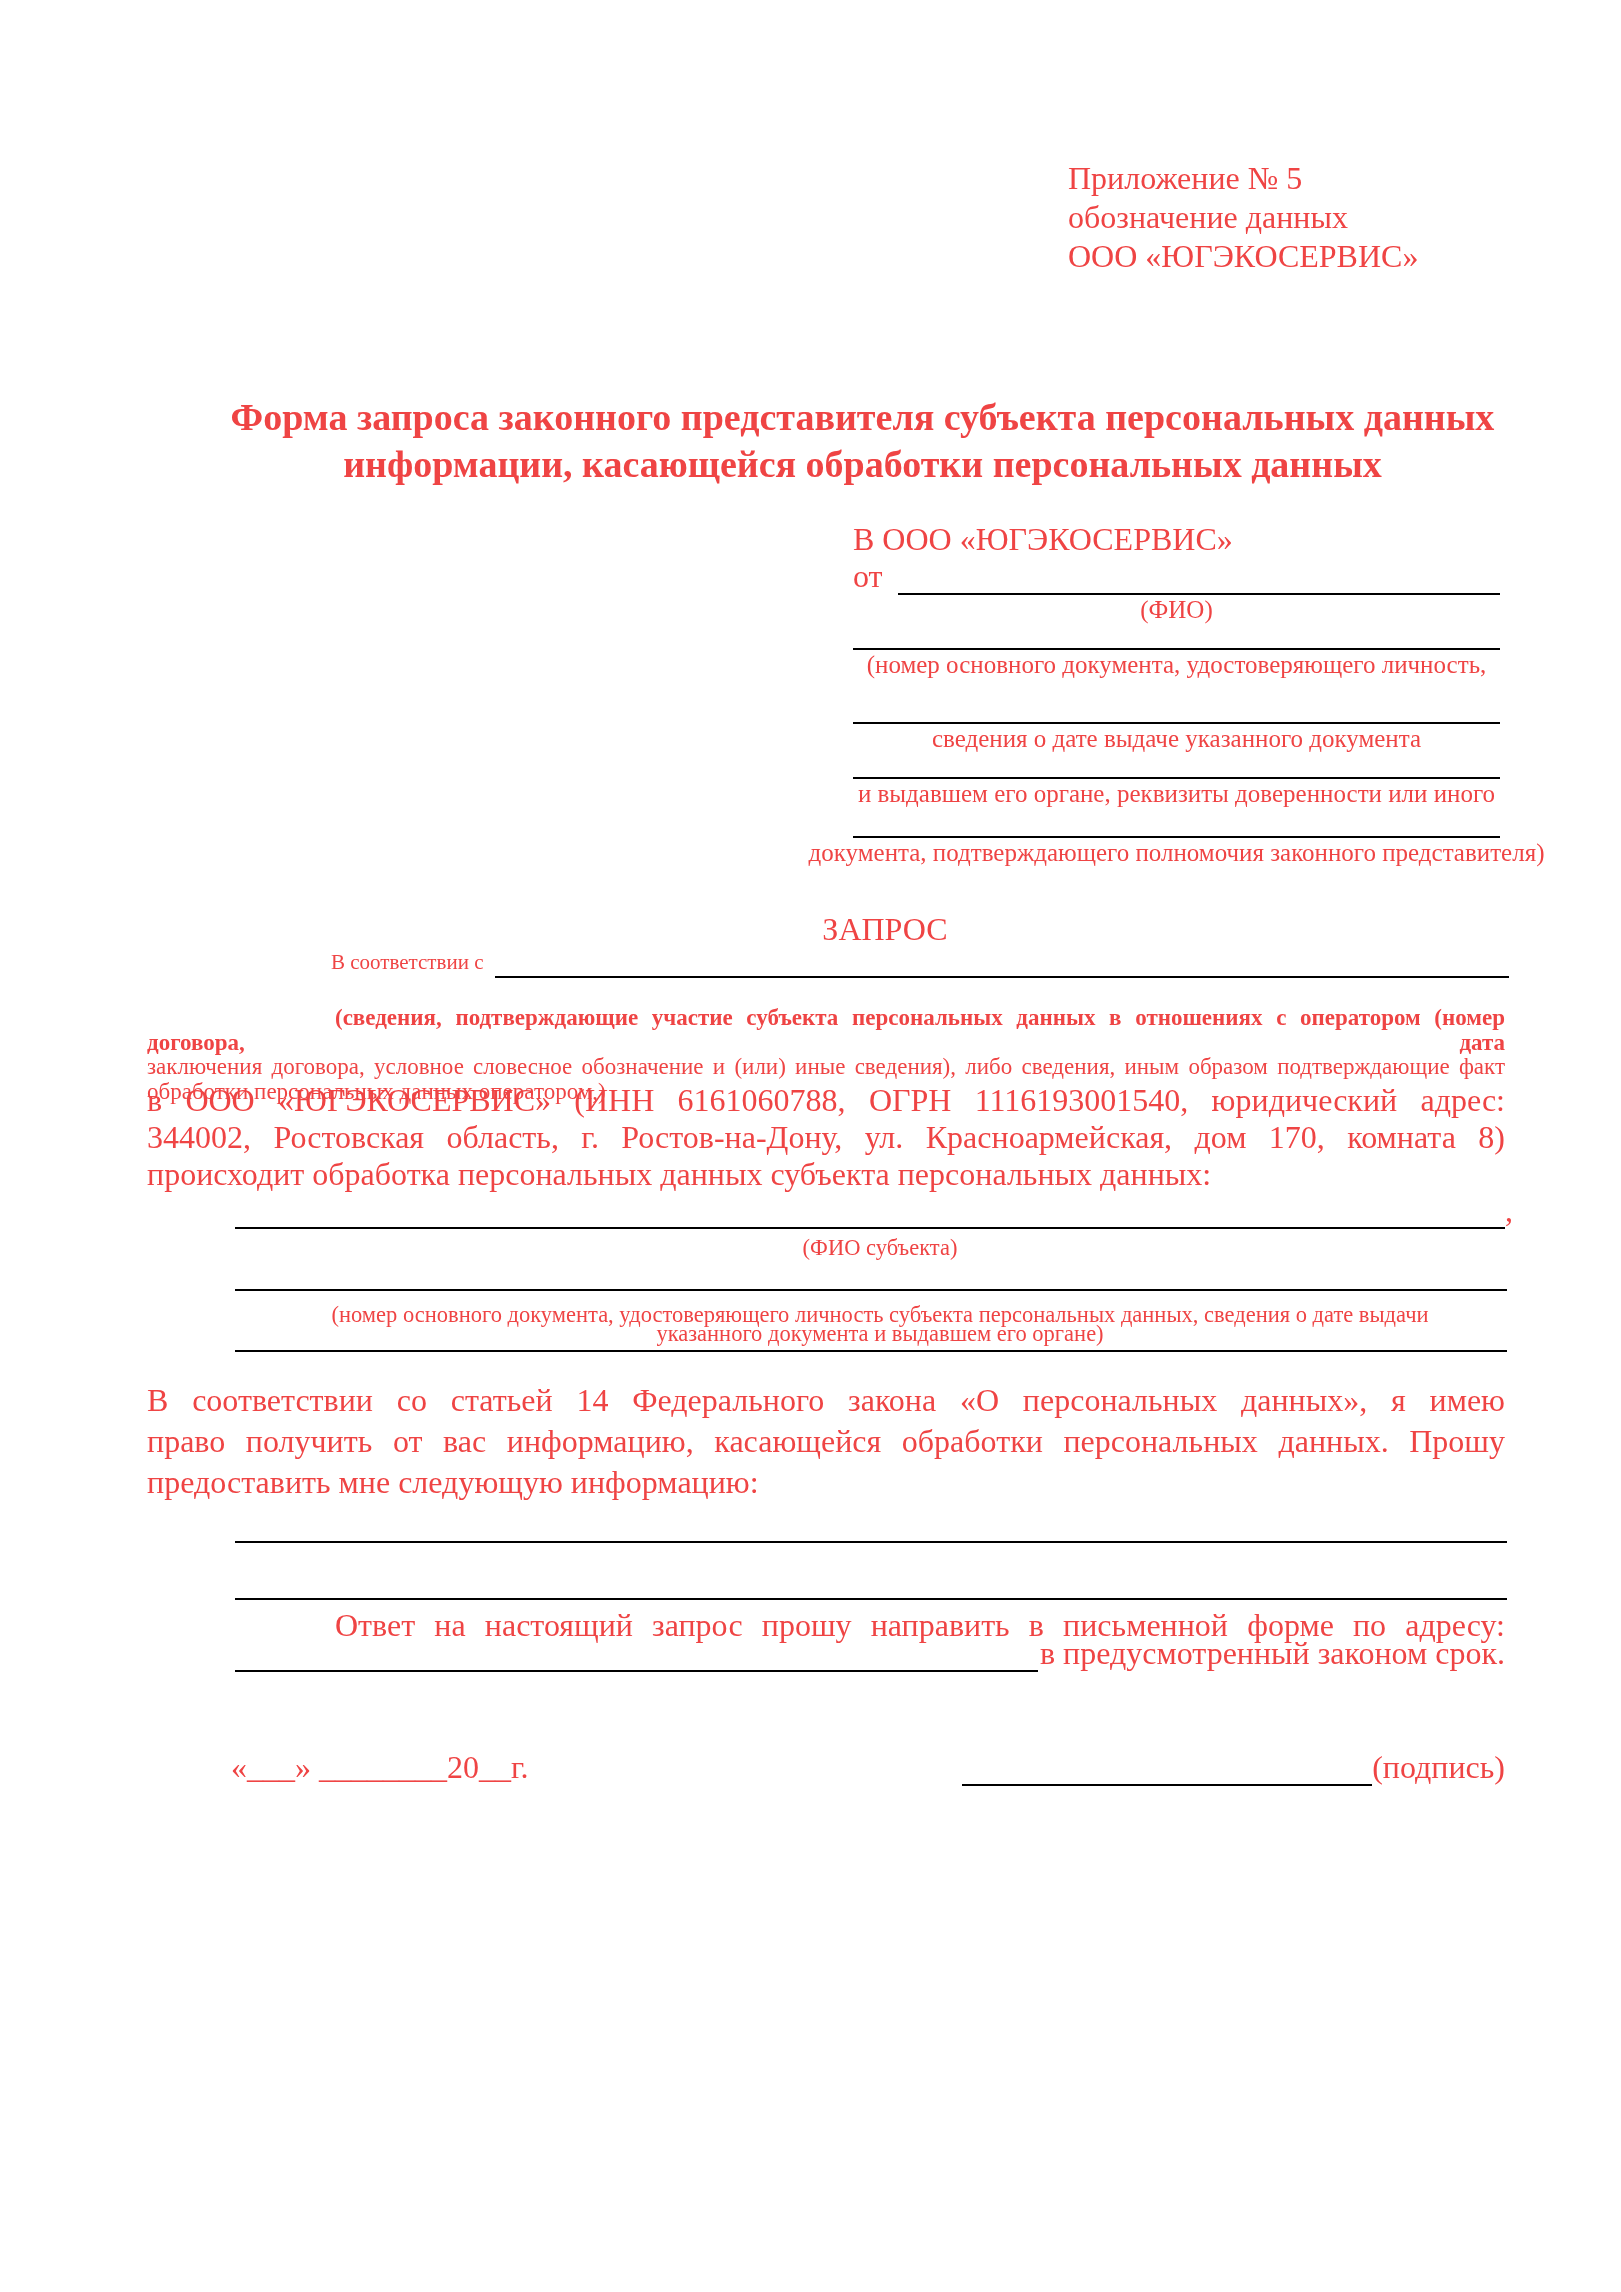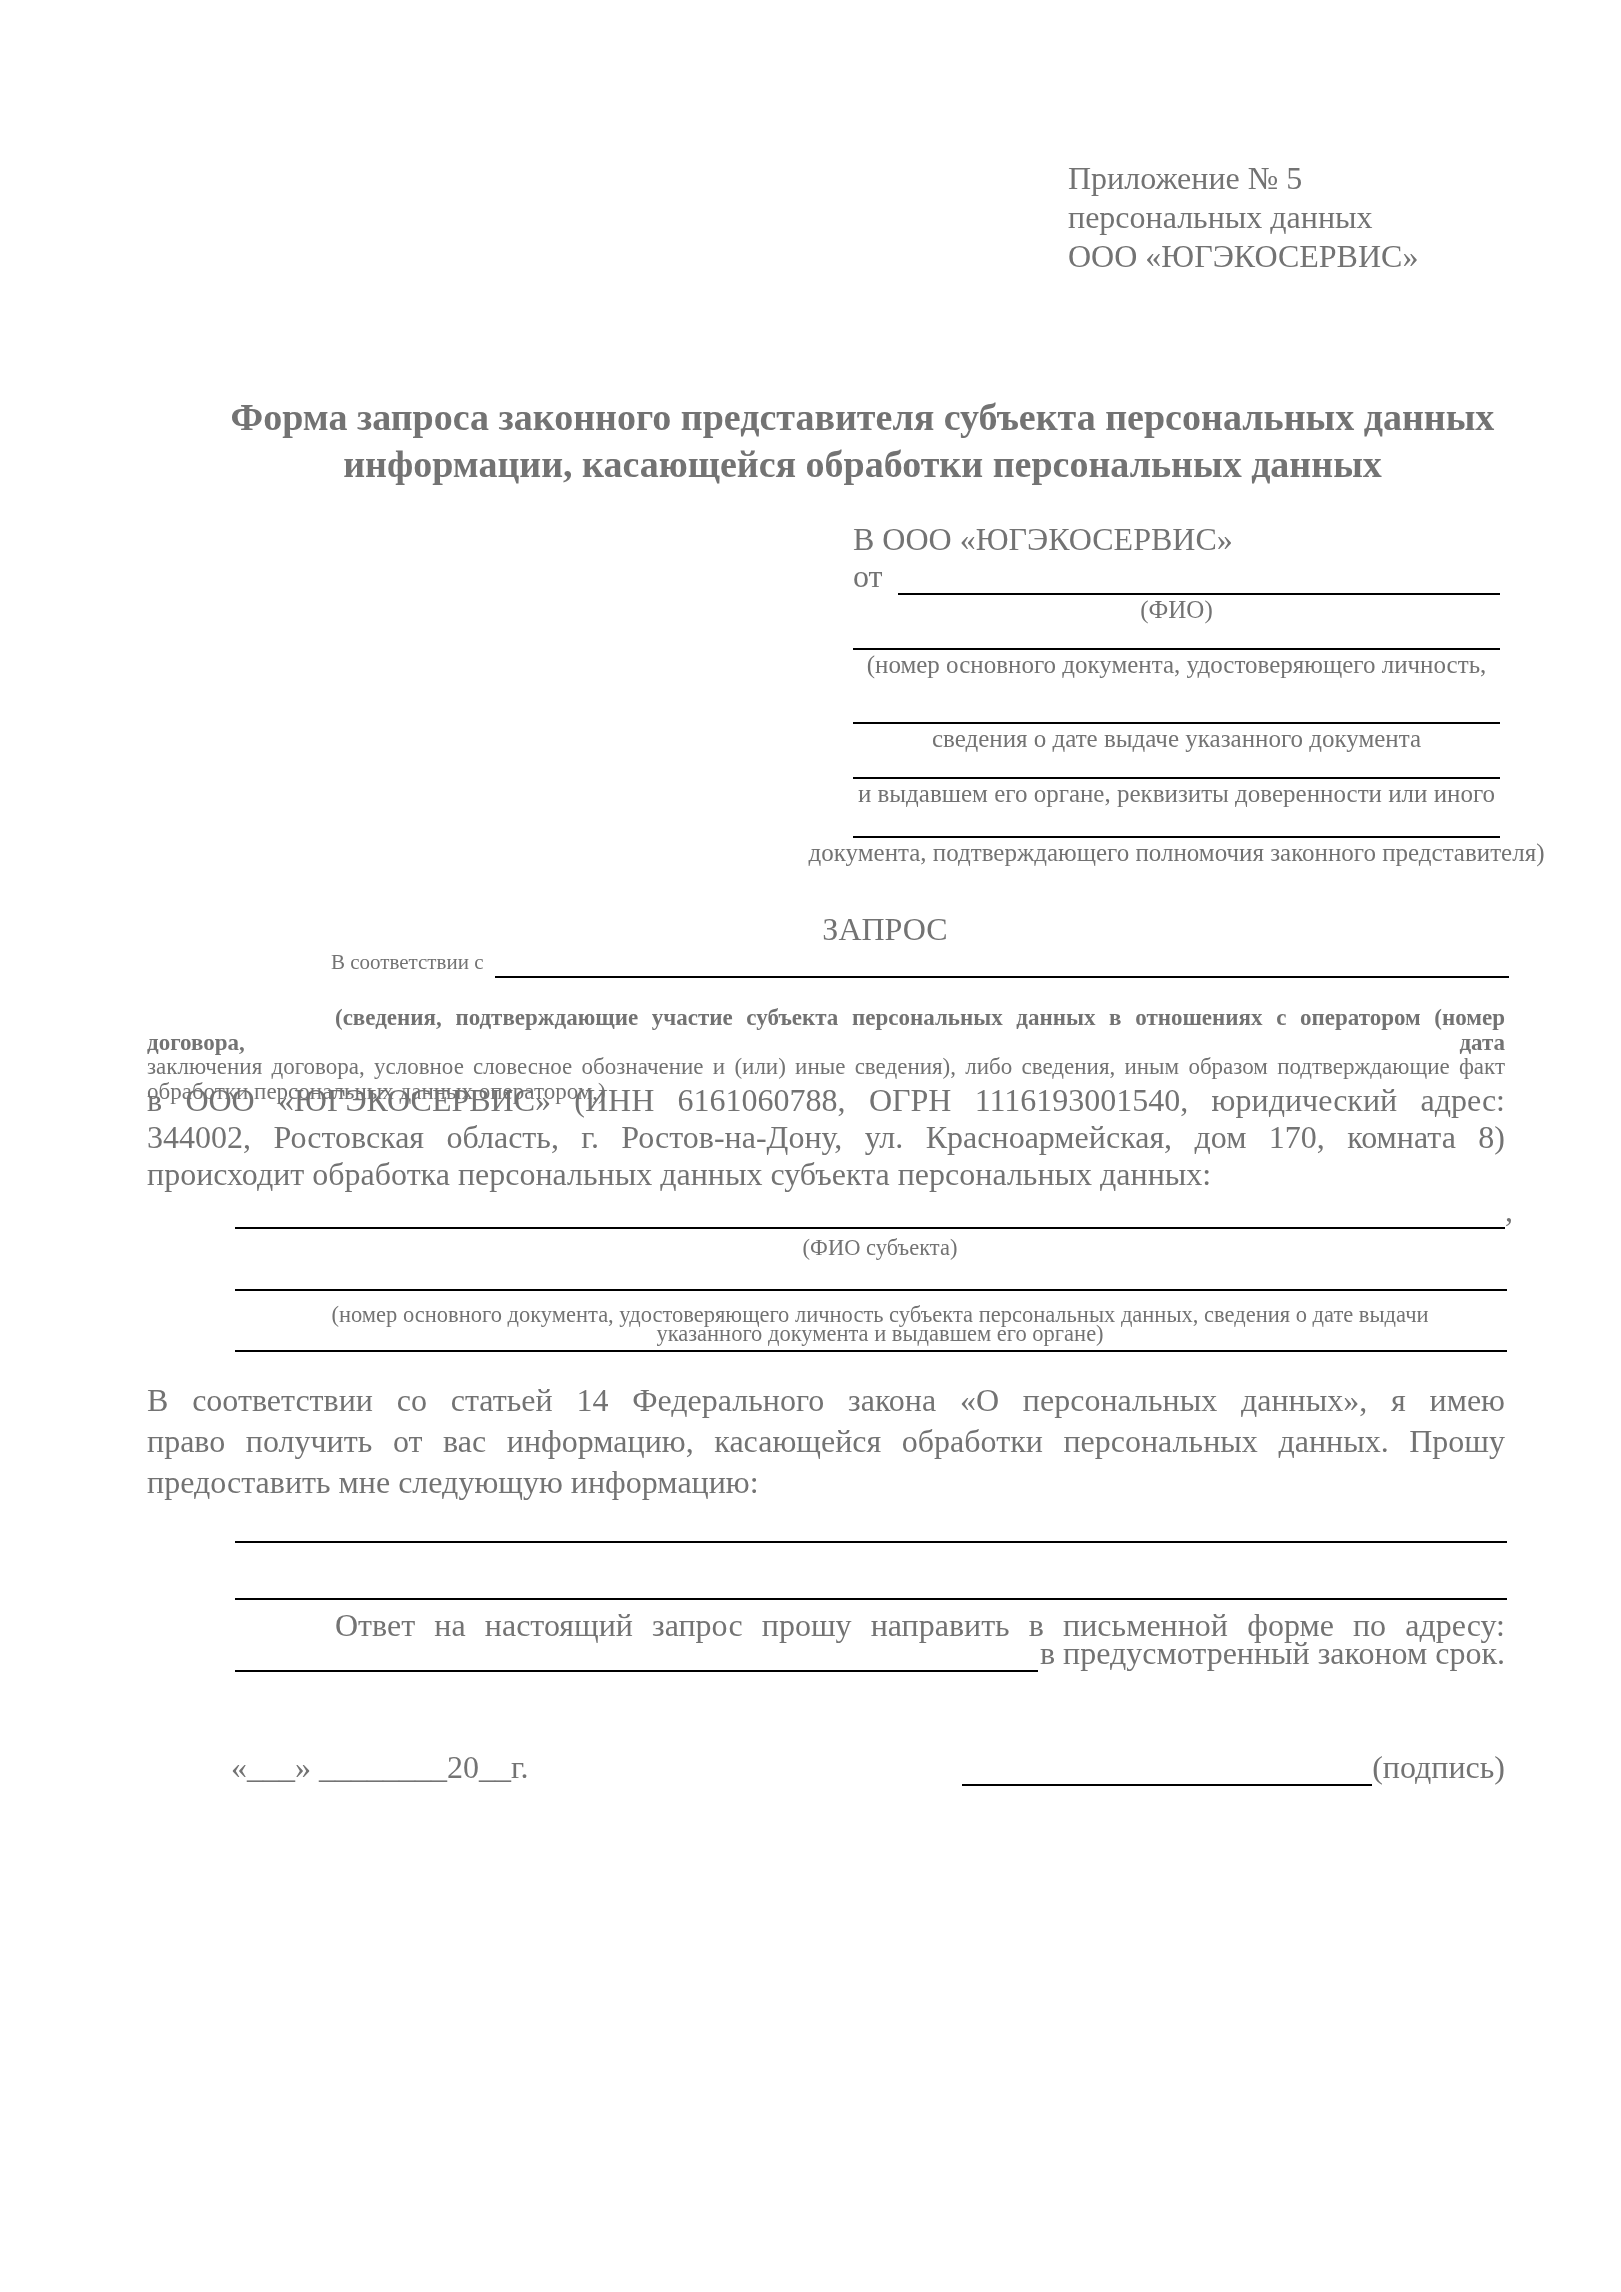--- a/index.html
+++ b/index.html
@@ -2,21 +2,21 @@
 <html><head>
 <meta charset="utf-8">
 <style>
   html,body{margin:0;padding:0;background:#e8e8e8;}
   .sheet{
     position:relative;
     width:1621px;height:2293px;
     margin:0 auto;
     background:#ffffff;
     font-family:"Liberation Serif","DejaVu Serif",serif;
-    color:#737373;
+    color:#ef4444;
     overflow:hidden;
   }
   .abs{position:absolute;}
   
   .hdr{left:1068px;top:159px;font-size:32px;line-height:39px;}
   
   .title{left:147px;top:394px;width:1431px;text-align:center;font-weight:700;font-size:38px;line-height:47px;}
   
   .addr{left:853px;top:520px;width:647px;font-size:32px;}
   .addr-to{line-height:39px;white-space:nowrap;}
@@ -60,21 +60,21 @@
   .sig .fill{width:410px;height:27.4px;border-bottom:2.9px solid #000;flex:none;}
   .sig span{white-space:nowrap;}
 </style>
 </head>
 <body>
 
 <div class="sheet">
 
   <div class="abs hdr">
     <div>Приложение № 5</div>
-    <div>персональных данных</div>
+    <div>обозначение данных</div>
     <div>ООО «ЮГЭКОСЕРВИС»</div>
   </div>
 
   <div class="abs title">
     <div>Форма запроса законного представителя субъекта персональных данных</div>
     <div>информации, касающейся обработки персональных данных</div>
   </div>
 
   <div class="abs addr">
     <div class="addr-to">В ООО «ЮГЭКОСЕРВИС»</div>

